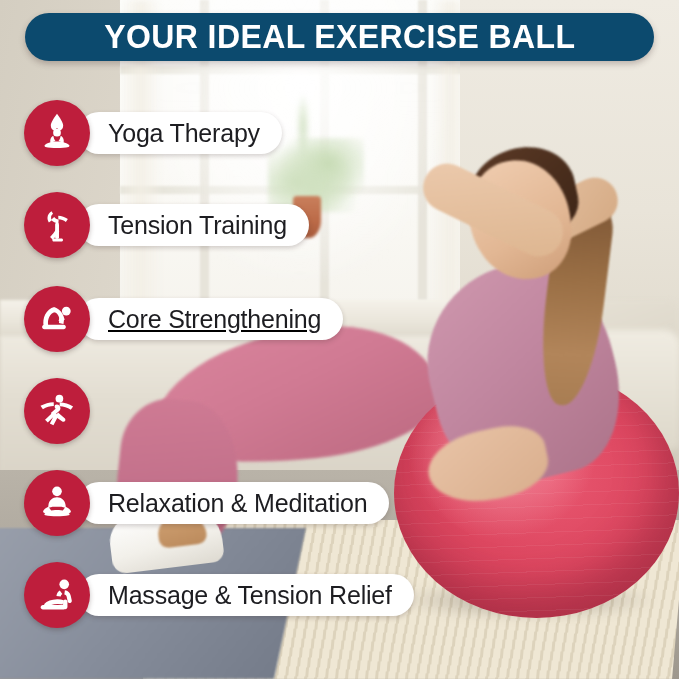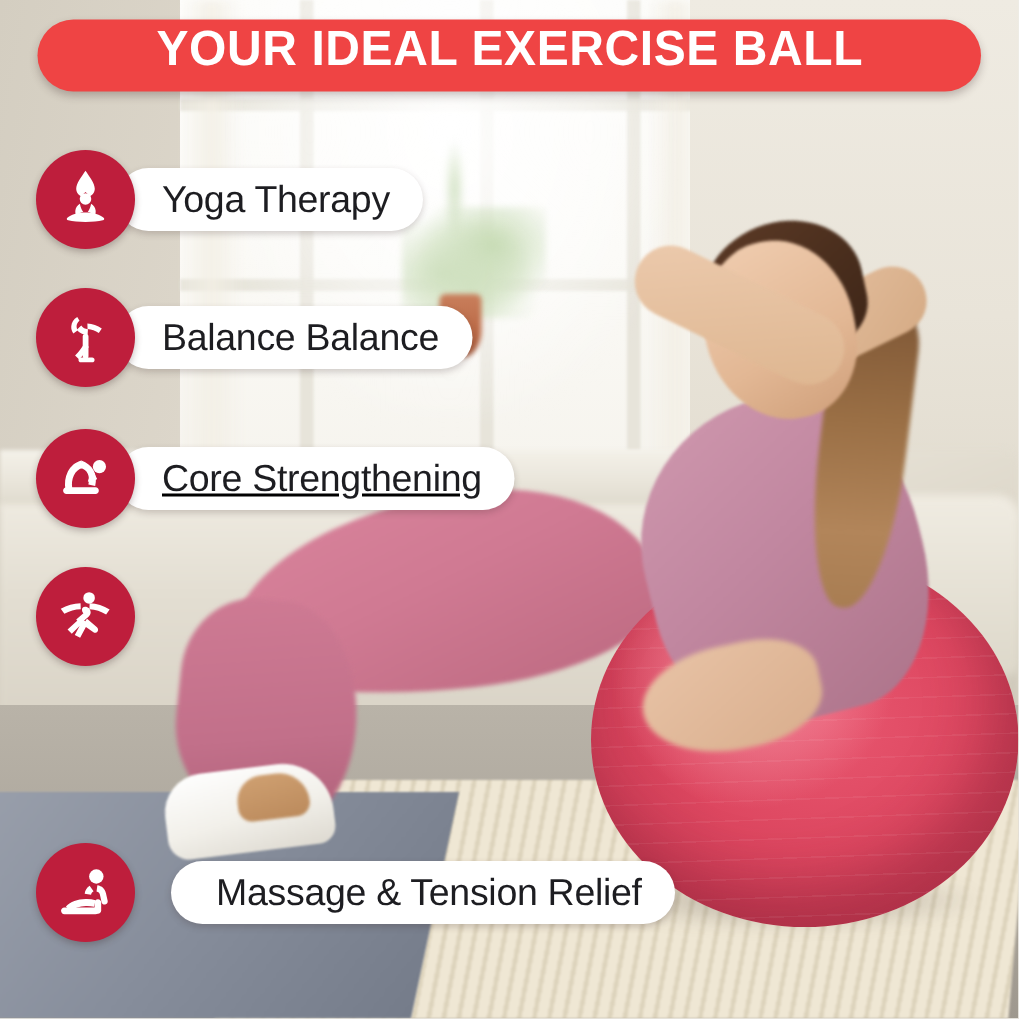--- a/index.html
+++ b/index.html
@@ -301,25 +301,25 @@
     filter: blur(5px);
   }
 
   
   .title-banner {
     position: absolute;
     left: 25px;
     top: 13px;
     width: 629px;
     height: 48px;
-    background: #ef4444;
+    background: #0c4a6e;
     border-radius: 24px;
     box-shadow: 0 3px 6px rgba(60,40,40,0.28);
     display: flex;
-    align-items: flex-start;
+    align-items: center;
     justify-content: center;
   }
   .title-text {
     color: #ffffff;
     font-size: 33px;
     font-weight: bold;
     letter-spacing: 0.4px;
     font-family: "Liberation Sans", sans-serif;
     white-space: nowrap;
     transform: scaleX(0.97);
@@ -462,21 +462,21 @@
             <path d="M24 12c-3.5 2-5.5 5.2-5.8 9.2-.2 2.6.5 5 2 7l4.4-3.2c-1-1.4-1.4-3-1.2-4.6.2-1.9 1.2-3.5 2.8-4.7L24 12z"></path>
             <path d="M23.5 24.5c2.6 3.2 6.2 5 10.5 5.2l.4-5.8c-2.8-.2-5-1.4-6.5-3.6l-4.4 4.2z"></path>
             <path d="M34 23.8c4 .3 7.6 1.6 10.9 3.8l2.9-4.4c-4.2-2.8-8.9-4.4-14-4.7l.2 5.3z"></path>
             <rect x="29.3" y="28.5" width="5.6" height="24" rx="2.6"></rect>
             <path d="M30.5 38.5c-2.6 4-5.4 7.6-8.6 10.9l4 3.9c3.6-3.7 6.7-7.8 9.4-12.3l-4.8-2.5z"></path>
             <path d="M27.5 51.5h11c1.3 0 2.3 1 2.3 2.2s-1 2.3-2.3 2.3h-11c-1.3 0-2.3-1-2.3-2.3s1-2.2 2.3-2.2z"></path>
           </g>
         </svg>
       </div>
       <div class="label-pill">
-        <span class="label-text">Balance Balance</span>
+        <span class="label-text">Tension Training</span>
       </div>
     </div>
 
     <div class="feature-row" style="top:286px;text-decoration:underline;">
       <div class="badge">
         <svg viewBox="0 0 64 64" aria-hidden="true">
           <g fill="#ffffff">
             <circle cx="45.5" cy="20.5" r="6.4"></circle>
             <path d="M40.5 27c-3.4 1.4-5.6 4.2-6.2 7.9l6 1.6c.3-1.8 1.3-3.1 3-3.9l-2.8-5.6z"></path>
             <path d="M28 14.5c-5.8 1.6-10.4 5.4-13.2 11-2.6 5.2-3.3 11.2-2.2 17.4l6.6-1.3c-.8-4.6-.3-8.9 1.5-12.6 1.8-3.6 4.6-6 8.3-7.1l-1-7.4z"></path>
@@ -498,22 +498,38 @@
             <path d="M8 24.5c6-3.5 12.4-5.3 19.2-5.4l.2 5.8c-5.6.1-10.9 1.6-15.9 4.5L8 24.5z"></path>
             <path d="M36 19.2c7 .4 13.5 2.4 19.4 6.1l-3.4 4.8c-4.9-3-10.3-4.7-16.2-5.1l.2-5.8z"></path>
             <path d="M31.6 22.5c3 0 5.4 2.4 5.4 5.4 0 1.6-.7 3-1.8 4l-8.4 7.4-3.8-4.4 7-6.1c-.9-.9-1.4-2.1-1.4-3.4 0-1.6.7-2.9 3-2.9z"></path>
             <path d="M26.8 34.6c2.8-.3 5.3 1.4 6 4 .3 1.2.1 2.4-.4 3.5l-5.6 10.6-5.2-2.7 4.7-8.9-7.6 7.6-4.1-4.1 9.6-8.8c.7-.7 1.6-1.1 2.6-1.2z"></path>
             <path d="M33.5 34.2l9.6 8.3c1.2 1 1.5 2.8.6 4.1-.9 1.3-2.7 1.6-4 .7l-10.4-7.4 4.2-5.7z"></path>
           </g>
         </svg>
       </div>
     </div>
 
-
-    <div class="feature-row" style="top:562px;gap:36px;">
+    <div class="feature-row" style="top:470px;">
+      <div class="badge">
+        <svg viewBox="0 0 64 64" aria-hidden="true">
+          <g fill="#ffffff">
+            <circle cx="32" cy="15" r="7"></circle>
+            <path d="M32 23.5c-6.6 0-11.6 4.6-12.4 11l-.6 5c2.6-1.4 5.6-2.2 8.8-2.2h8.4c3.2 0 6.2.8 8.8 2.2l-.6-5c-.8-6.4-5.8-11-12.4-11z"></path>
+            <path d="M19.5 37.5c-3.6 1.6-6.2 3.6-7.4 5.8-.8 1.5.2 3.2 1.9 3.3 3 .2 6.4-1.1 9.8-3.4l-4.3-5.7z"></path>
+            <path d="M44.5 37.5c3.6 1.6 6.2 3.6 7.4 5.8.8 1.5-.2 3.2-1.9 3.3-3 .2-6.4-1.1-9.8-3.4l4.3-5.7z"></path>
+            <path d="M32 42c-7.6 0-14.6 2.2-17.8 5.1-1 .9-.6 2.4.8 2.7 4.4 1 10.6 1.6 17 1.6s12.6-.6 17-1.6c1.4-.3 1.8-1.8.8-2.7C46.6 44.2 39.6 42 32 42z"></path>
+          </g>
+        </svg>
+      </div>
+      <div class="label-pill">
+        <span class="label-text">Relaxation &amp; Meditation</span>
+      </div>
+    </div>
+
+    <div class="feature-row" style="top:562px;">
       <div class="badge">
         <svg viewBox="0 0 64 64" aria-hidden="true">
           <g fill="#ffffff">
             <circle cx="42.5" cy="16.5" r="7"></circle>
             <path d="M36 25.5c-2.8 1.8-4.4 4.4-4.8 7.8l6.2 1c.2-1.6 1-2.8 2.4-3.6l-3.8-5.2z"></path>
             <path d="M43.5 25c4.4.6 7.4 3.4 8.4 7.9l1.6 7.1c.4 1.7-.7 3.3-2.4 3.6-1.7.3-3.3-.8-3.6-2.5l-1.5-6.8c-.4-1.8-1.5-2.8-3.3-3.2l.8-6.1z"></path>
             <path d="M44 38.5c1.8 0 3.2 1.4 3.2 3.2v7.8c0 1.8-1.4 3.2-3.2 3.2s-3.2-1.4-3.2-3.2v-7.8c0-1.8 1.4-3.2 3.2-3.2z"></path>
             <path d="M13 45.5c4.6-4.6 11-7 19.2-7.2 3.4-.1 6.6.3 9.6 1.2l-1.6 6.4c-2.4-.7-5-1-7.8-.9-6.4.2-11.4 1.9-15 5.1l-4.4-4.6z"></path>
             <path d="M11.5 46.5h30.2c1.8 0 3.3 1.4 3.3 3.2s-1.5 3.3-3.3 3.3H11.5c-1.8 0-3.2-1.5-3.2-3.3s1.4-3.2 3.2-3.2z"></path>
           </g>

